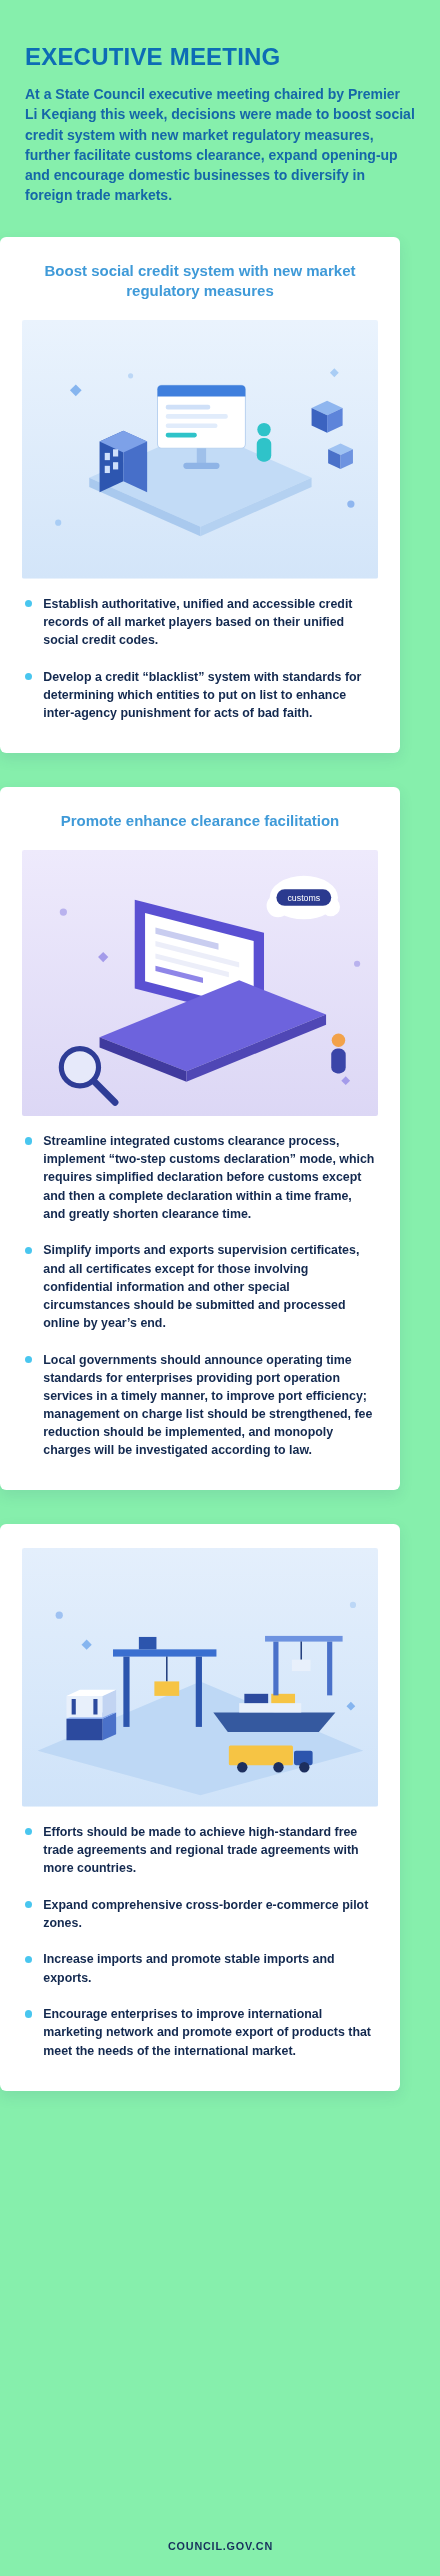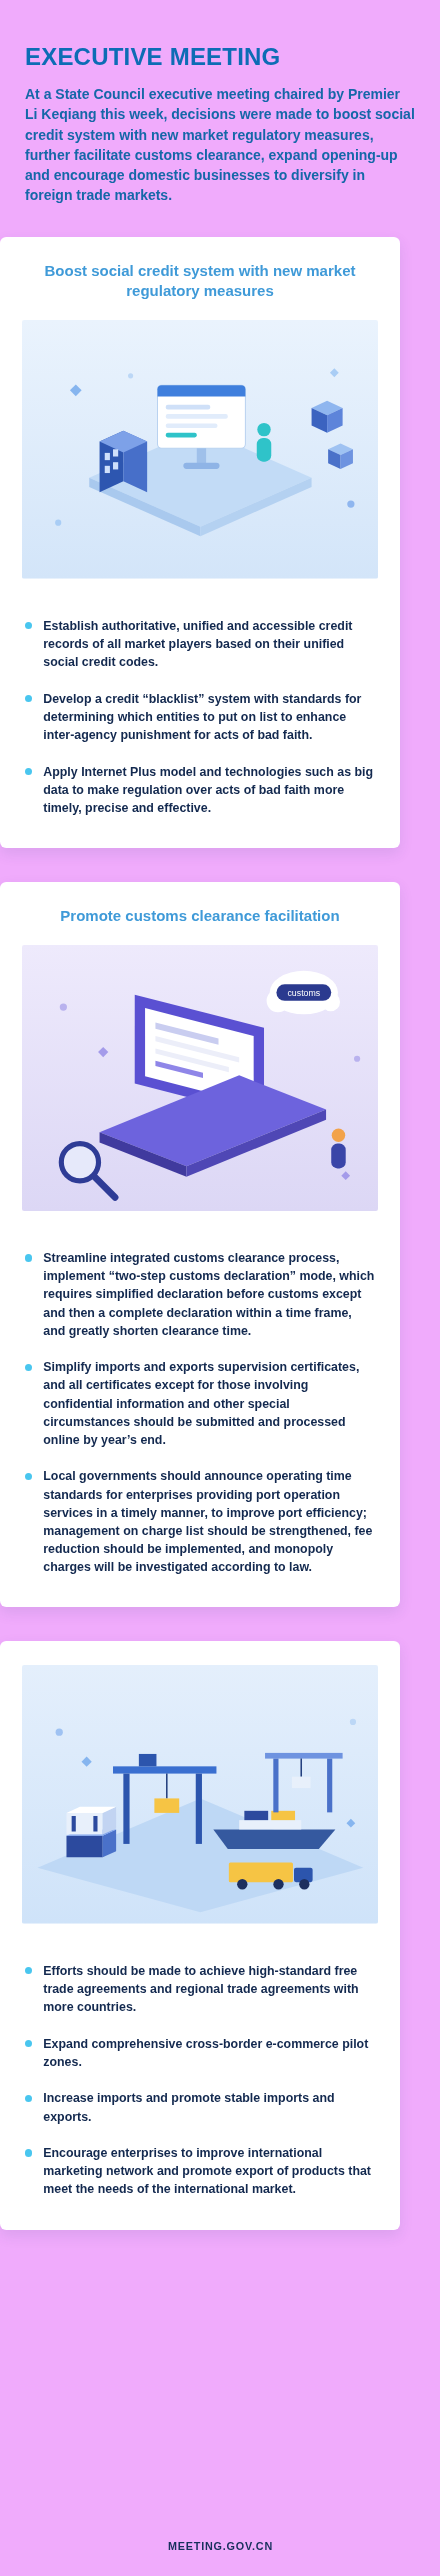--- a/index.html
+++ b/index.html
@@ -5,21 +5,21 @@
   html, body { margin: 0; padding: 0; }
   body {
     background: #e9ebee;
     font-family: "Liberation Sans", sans-serif;
   }
   .page {
     position: relative;
     width: 441px;
     height: 2576px;
     margin: 0 auto;
-    background: #f0abfc;
+    background: #86efac;
     display: flex;
     flex-direction: column;
     overflow: hidden;
   }
   .header { padding: 32px 25px 0 25px; }
   .title { line-height: 1.18; }
   .title-line1 {
     display: block;
     color: #0d6cb5;
     font-size: 24px;
@@ -64,21 +64,21 @@
     max-width: 330px;
   }
   .illustration {
     width: 100%;
     height: auto;
     display: block;
     border-radius: 2.1px;
   }
   .bullets {
     list-style: none;
-    margin: 38px 0 0 0;
+    margin: 16px 0 0 0;
     padding: 0 2.1px;
   }
   .bullet {
     position: relative;
     padding-left: 19.6px;
     margin-bottom: 18.6px;
     color: #13294f;
     font-size: 12.4px;
     font-weight: bold;
     line-height: 1.46;
@@ -183,29 +183,25 @@
 
       <ul class="bullets">
         <li class="bullet">
           <span class="dot"></span>
           <span>Establish authoritative, unified and accessible credit records of all market players based on their unified social credit codes.</span>
         </li>
         <li class="bullet">
           <span class="dot"></span>
           <span>Develop a credit “blacklist” system with standards for determining which entities to put on list to enhance inter-agency punishment for acts of bad faith.</span>
         </li>
-        <li class="bullet">
-          <span class="dot"></span>
-          <span>Apply Internet Plus model and technologies such as big data to make regulation over acts of bad faith more timely, precise and effective.</span>
-        </li>
       </ul>
     </section>
 
     <section class="card">
-      <h2 class="card-heading">Promote customs clearance facilitation</h2>
+      <h2 class="card-heading">Promote enhance clearance facilitation</h2>
 
       <svg class="illustration" viewBox="0 0 690 515" xmlns="http://www.w3.org/2000/svg">
         <defs>
           <linearGradient id="bg2" x1="0" y1="0" x2="0" y2="1">
             <stop offset="0" stop-color="#eeeafc"></stop>
             <stop offset="1" stop-color="#dcd7f5"></stop>
           </linearGradient>
         </defs>
         <rect width="690" height="515" fill="url(#bg2)"></rect>
 
@@ -339,17 +335,17 @@
         <li class="bullet">
           <span class="dot"></span>
           <span>Encourage enterprises to improve international marketing network and promote export of products that meet the needs of the international market.</span>
         </li>
       </ul>
     </section>
 
   </div>
 
   <div class="footer">
-    <span class="footer-text">MEETING.GOV.CN</span>
+    <span class="footer-text">COUNCIL.GOV.CN</span>
   </div>
 
 </div>
 
 
 </body></html>

